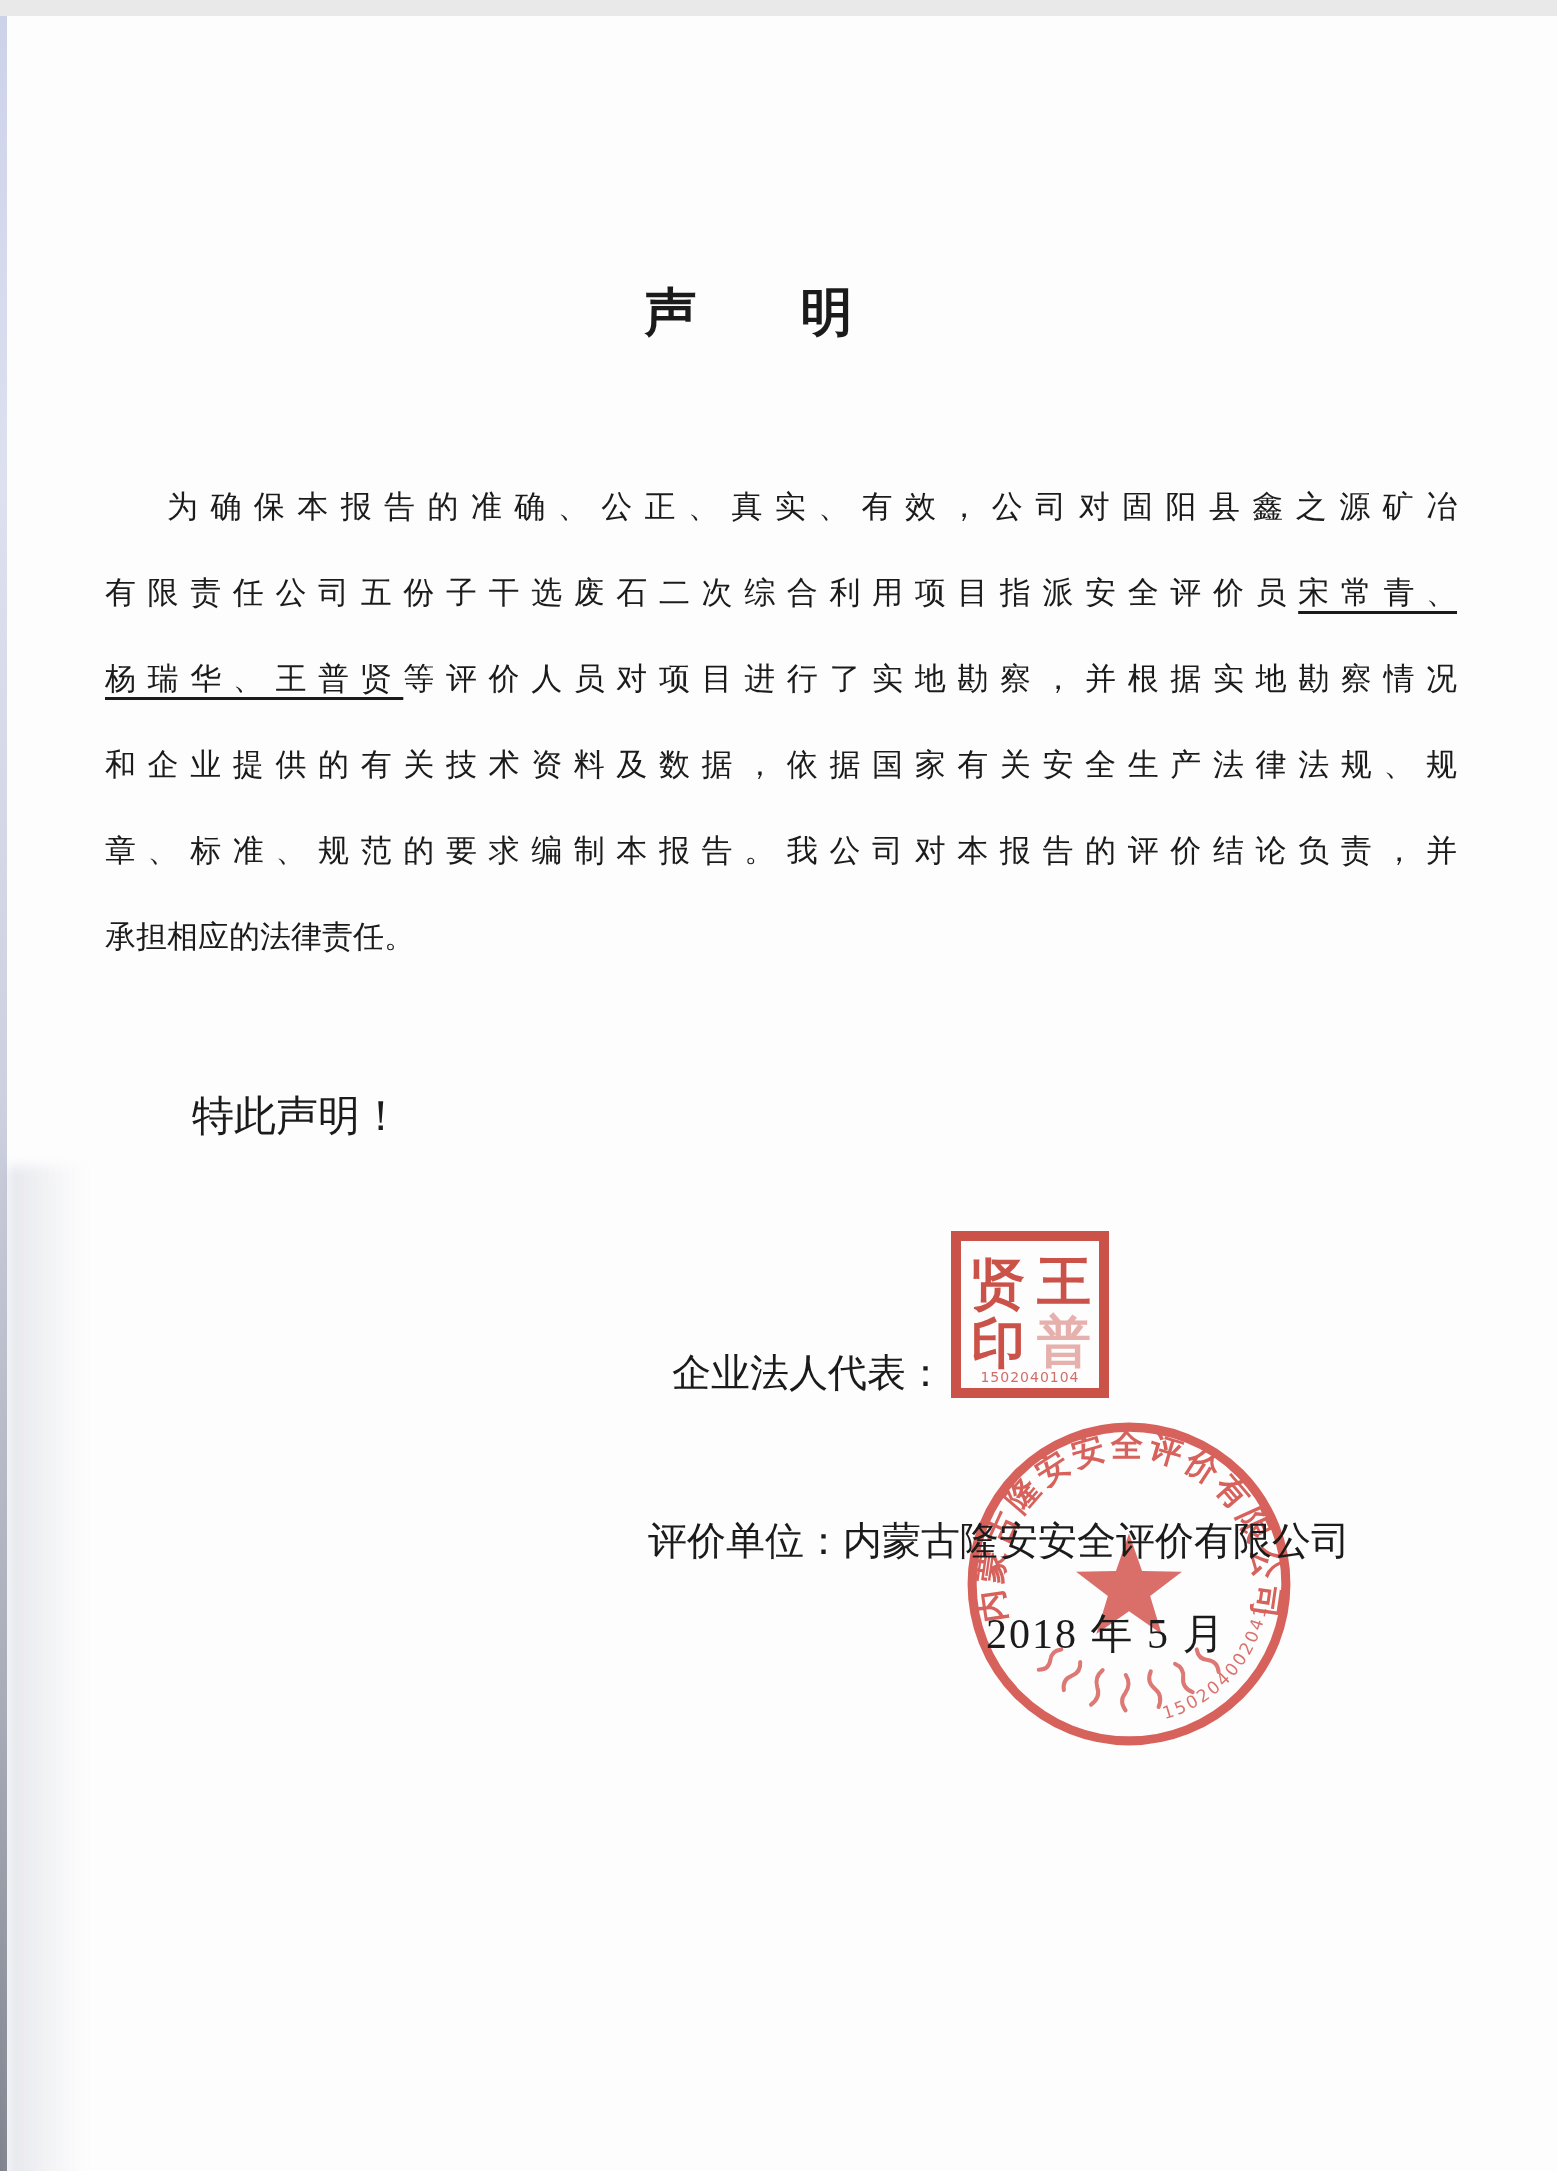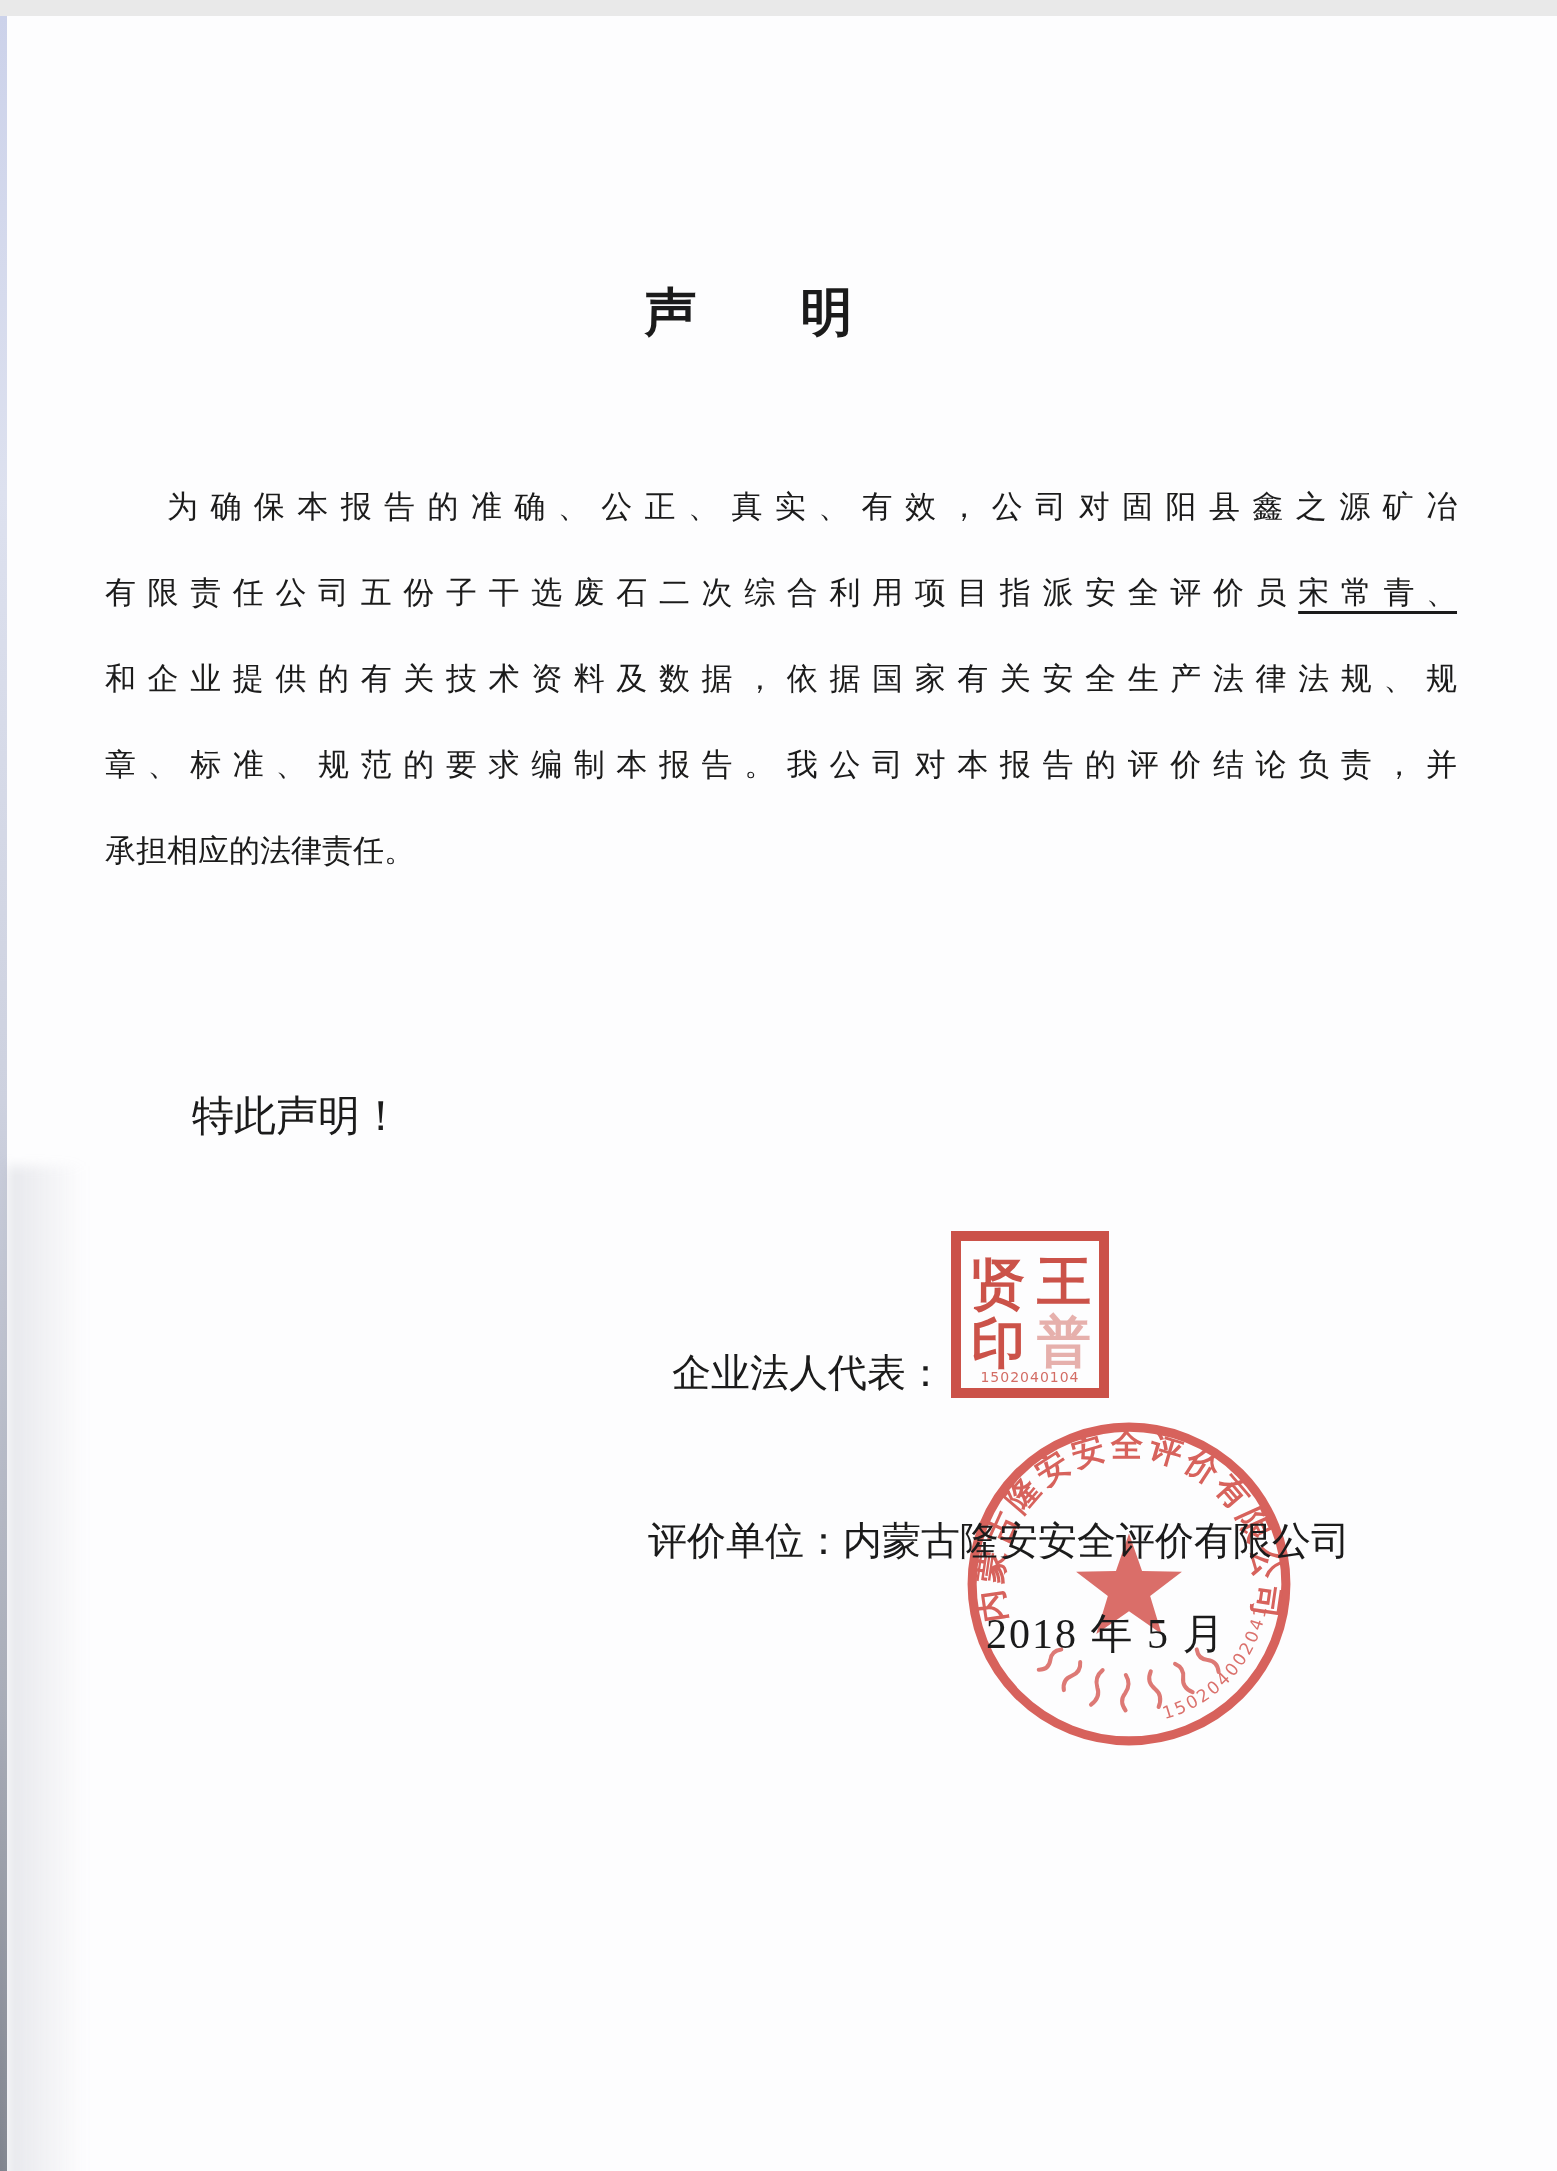--- a/index.html
+++ b/index.html
@@ -47,20 +47,21 @@
 <div class="page">
 
   <div class="scan-edge"></div>
   <div class="scan-smudge"></div>
 
   <h1 class="doc-title">声　　明</h1>
 
   <div class="para">
     <div class="line indent"><span>为确保本报告的准确、公正、真实、有效，公司对固阳县鑫之源矿冶</span><span class="em"></span><span></span></div>
     <div class="line"><span>有限责任公司五份子干选废石二次综合利用项目指派安全评价员</span><span class="em">宋常青、</span><span></span></div>
+    <div class="line"><span></span><span class="em">杨瑞华、王普贤</span><span>等评价人员对项目进行了实地勘察，并根据实地勘察情况</span></div>
     <div class="line"><span>和企业提供的有关技术资料及数据，依据国家有关安全生产法律法规、规</span><span class="em"></span><span></span></div>
     <div class="line"><span>章、标准、规范的要求编制本报告。我公司对本报告的评价结论负责，并</span><span class="em"></span><span></span></div>
     <div class="line last"><span>承担相应的法律责任。</span><span class="em"></span><span></span></div>
   </div>
 
   <div class="closing">特此声明！</div>
 
   <div class="sig-label">企业法人代表：</div>
 
   <svg class="seal-square" width="160" height="172" viewBox="0 0 160 172" fill="#c8463c">

